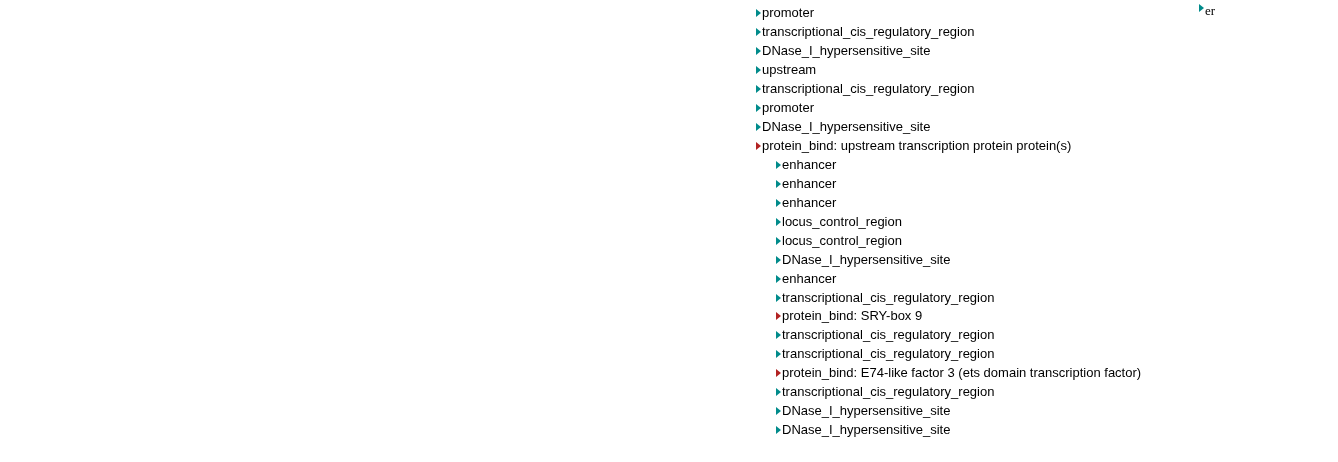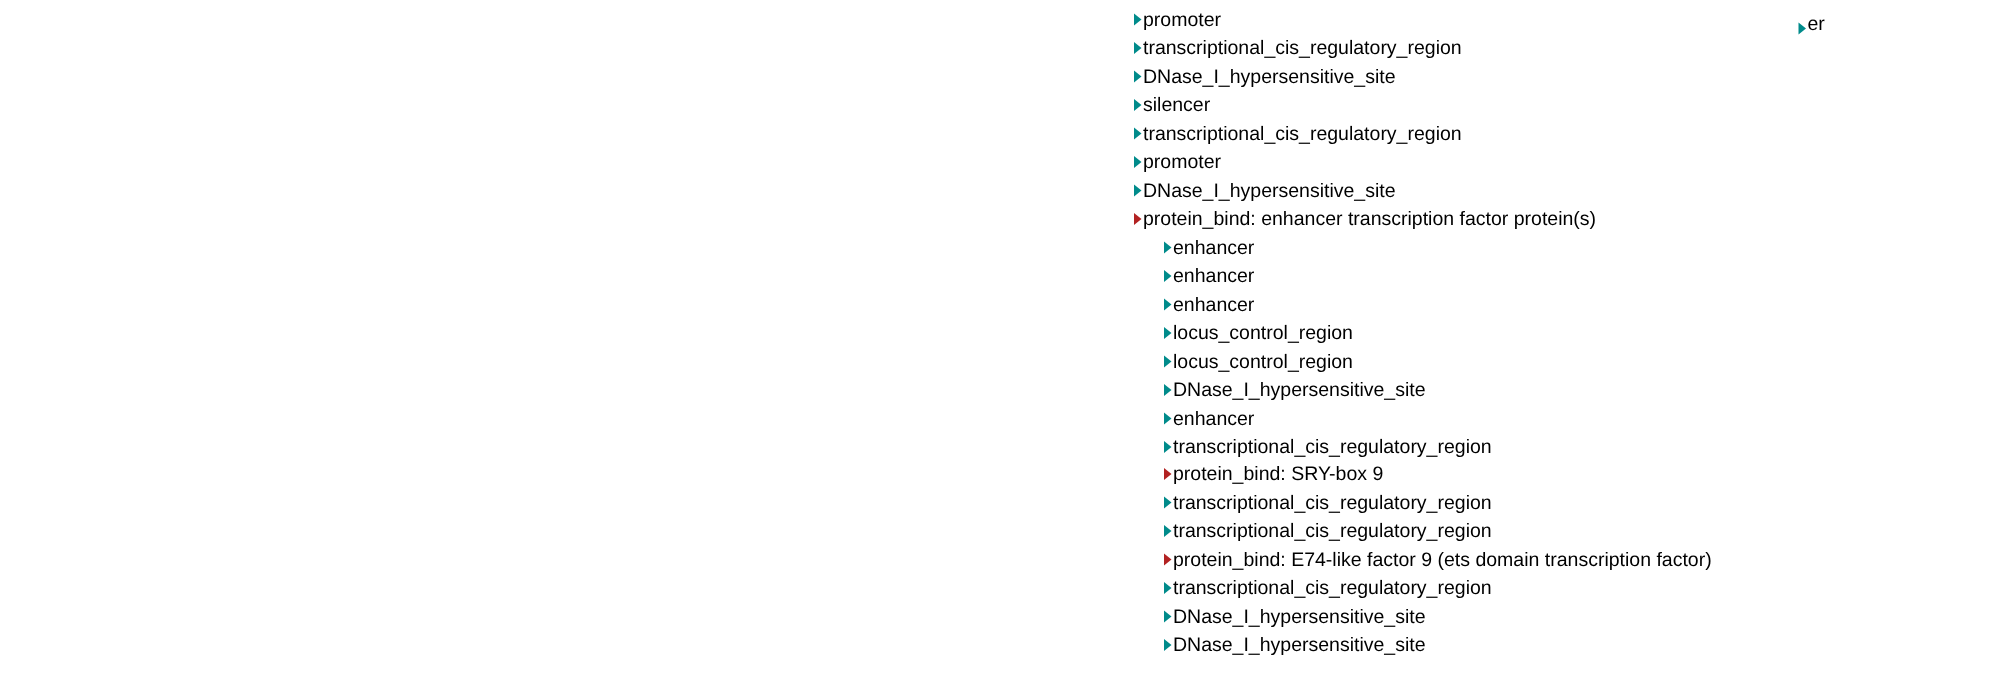--- a/index.html
+++ b/index.html
@@ -59,23 +59,24 @@
     color: var(--text);
     line-height: 1;
     padding-bottom: 1px;
   }
   .overflow-item {
     position: absolute;
     left: 1199px;
     top: 4px;
     height: 18.95px;
     display: flex;
-    align-items: flex-end;
+    align-items: flex-start;
     white-space: nowrap;
     cursor: pointer;
+    font-family: Liberation Serif, serif;
   }
 </style>
 </head>
 <body>
 
 <div class="canvas">
 
   <div class="feature-list" id="feature-list">
       <div class="feature-row">
         <span class="arrow"></span>
@@ -84,37 +85,37 @@
       <div class="feature-row">
         <span class="arrow"></span>
         <span class="label">transcriptional_cis_regulatory_region</span>
       </div>
       <div class="feature-row">
         <span class="arrow"></span>
         <span class="label">DNase_I_hypersensitive_site</span>
       </div>
       <div class="feature-row">
         <span class="arrow"></span>
-        <span class="label">silencer</span>
+        <span class="label">upstream</span>
       </div>
       <div class="feature-row">
         <span class="arrow"></span>
         <span class="label">transcriptional_cis_regulatory_region</span>
       </div>
       <div class="feature-row">
         <span class="arrow"></span>
         <span class="label">promoter</span>
       </div>
       <div class="feature-row">
         <span class="arrow"></span>
         <span class="label">DNase_I_hypersensitive_site</span>
       </div>
       <div class="feature-row">
         <span class="arrow red"></span>
-        <span class="label">protein_bind: enhancer transcription factor protein(s)</span>
+        <span class="label">protein_bind: upstream transcription protein protein(s)</span>
       </div>
       <div class="feature-row indent">
         <span class="arrow"></span>
         <span class="label">enhancer</span>
       </div>
       <div class="feature-row indent">
         <span class="arrow"></span>
         <span class="label">enhancer</span>
       </div>
       <div class="feature-row indent">
@@ -148,21 +149,21 @@
       <div class="feature-row indent">
         <span class="arrow"></span>
         <span class="label">transcriptional_cis_regulatory_region</span>
       </div>
       <div class="feature-row indent">
         <span class="arrow"></span>
         <span class="label">transcriptional_cis_regulatory_region</span>
       </div>
       <div class="feature-row indent">
         <span class="arrow red"></span>
-        <span class="label">protein_bind: E74-like factor 9 (ets domain transcription factor)</span>
+        <span class="label">protein_bind: E74-like factor 3 (ets domain transcription factor)</span>
       </div>
       <div class="feature-row indent">
         <span class="arrow"></span>
         <span class="label">transcriptional_cis_regulatory_region</span>
       </div>
       <div class="feature-row indent">
         <span class="arrow"></span>
         <span class="label">DNase_I_hypersensitive_site</span>
       </div>
       <div class="feature-row indent">

